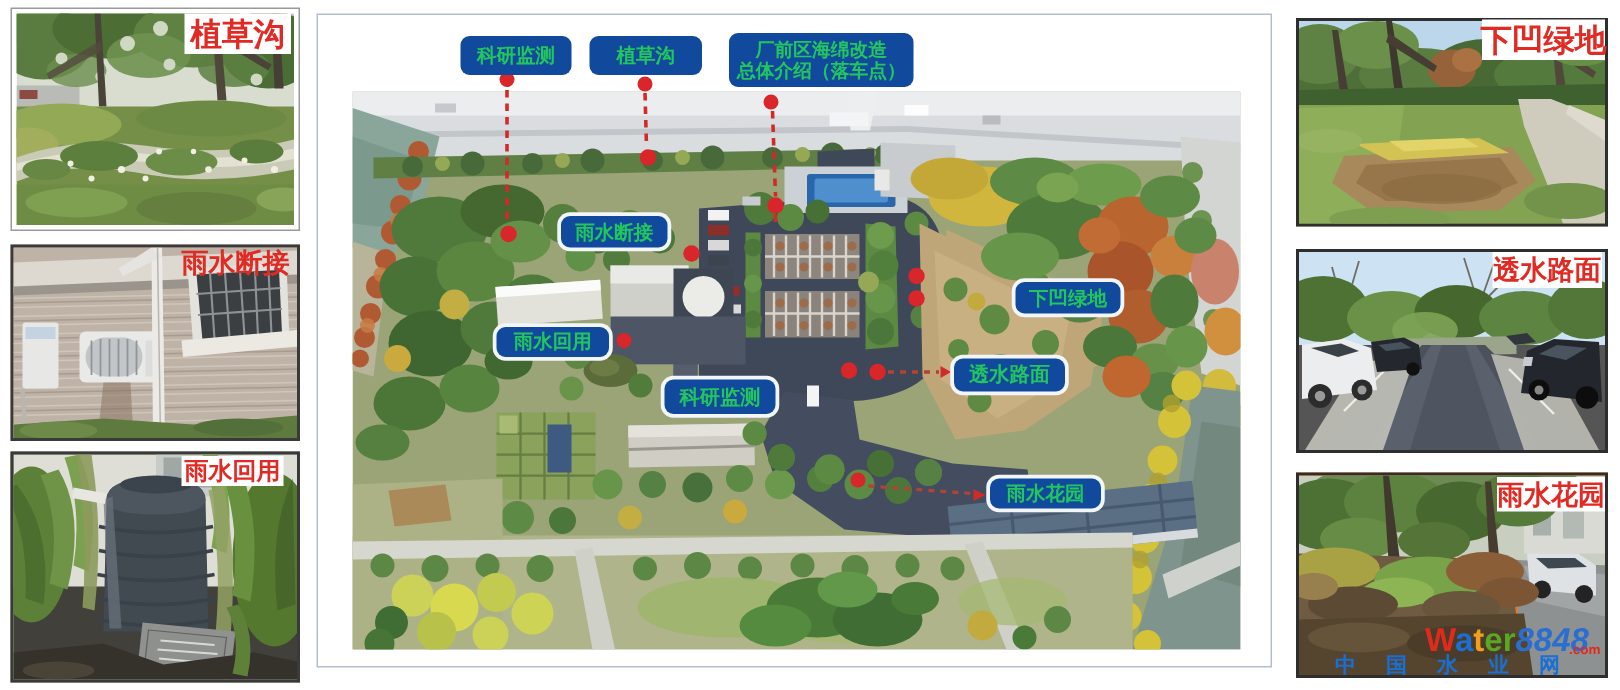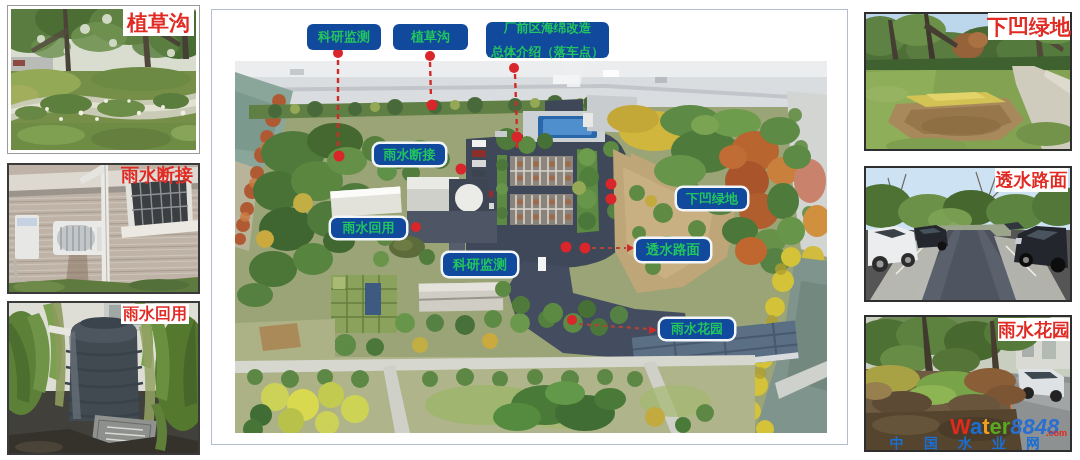--- a/index.html
+++ b/index.html
@@ -804,21 +804,21 @@
         <circle cx="572" cy="320" r="5" fill="#d8262a"></circle>
 <line x1="579" y1="324" x2="648" y2="329" stroke="#b04434" stroke-width="2.2" stroke-dasharray="4 4"></line>
 <path d="M657 330 L649 326 L649 334 Z" fill="#cf2b28"></path>
       </g>
 </svg>
 
 <div class="lbl" style="left:307px;top:24px;width:74px;height:26px;font-size:13px;">科研监测</div>
 
 <div class="lbl" style="left:393px;top:24px;width:75px;height:26px;font-size:13px;">植草沟</div>
 
-<div class="lbl" style="left:486px;top:22px;width:123px;height:36px;font-size:12.5px;line-height:24px;text-align:center;">厂前区海绵改造<br>总体介绍（落车点）</div>
+<div class="lbl" style="left:486px;top:22px;width:123px;height:36px;font-size:12.5px;line-height:14px;text-align:center;">厂前区海绵改造<br>总体介绍（落车点）</div>
 
 <div class="lbl lblo" style="left:374px;top:144px;width:71px;height:21px;font-size:13px;">雨水断接</div>
 
 <div class="lbl lblo" style="left:331px;top:218px;width:75px;height:20px;font-size:13px;">雨水回用</div>
 
 <div class="lbl lblo" style="left:443px;top:253px;width:74px;height:23px;font-size:13.5px;">科研监测</div>
 
 <div class="lbl lblo" style="left:677px;top:188px;width:70px;height:21px;font-size:13px;">下凹绿地</div>
 
 <div class="lbl lblo" style="left:636px;top:239px;width:74px;height:22px;font-size:13.5px;">透水路面</div>

